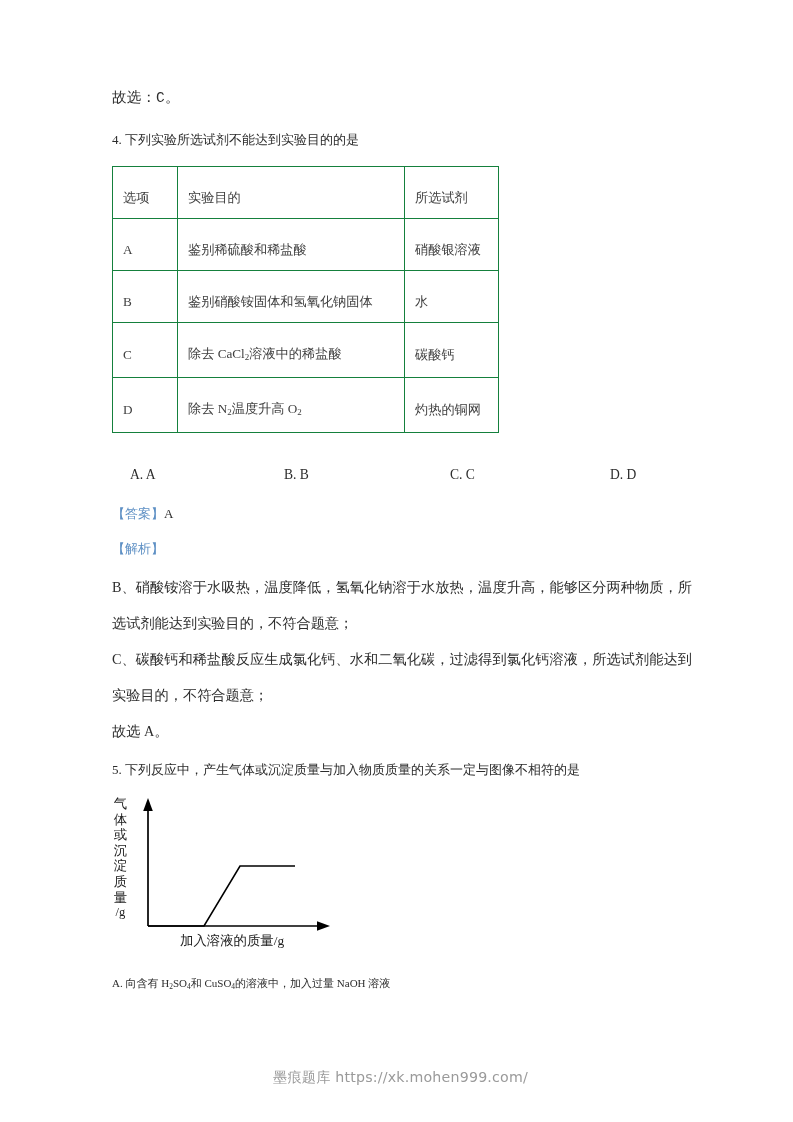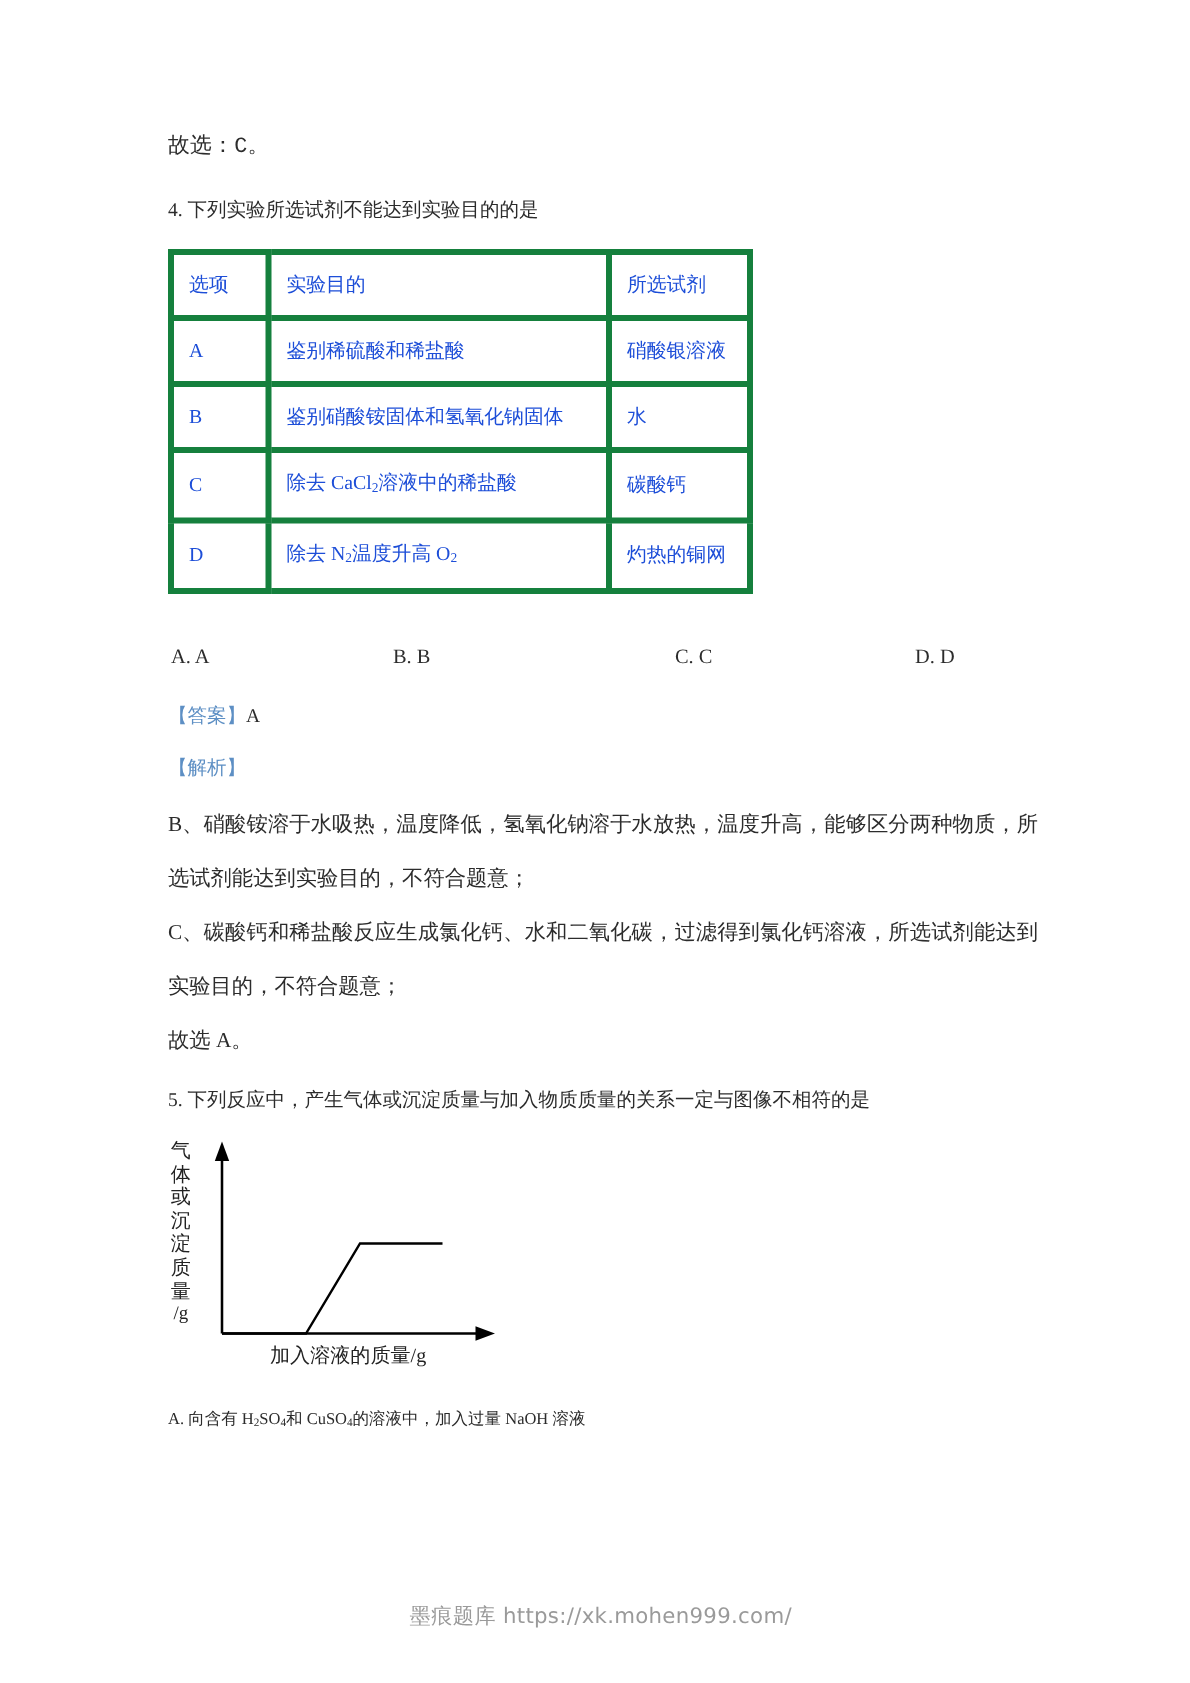--- a/index.html
+++ b/index.html
@@ -66,44 +66,44 @@
   .gap-q4 { height: 16px; }
 
   
   table.exam {
     border-collapse: collapse;
     table-layout: fixed;
     width: 386px;
     margin: 0;
   }
   table.exam td {
-    border: 4px solid #15803d;
+    border: 1px solid #15803d;
     font-size: 13.2px;
     line-height: 18px;
-    color: #1d4ed8;
-    padding: 11px 9px 11px 10px;
+    color: #404040;
+    padding: 22px 9px 11px 10px;
     vertical-align: middle;
     height: 20px;
     box-sizing: border-box;
   }
   td.c-opt   { width: 65px; }
   td.c-aim   { width: 227px; }
   td.c-rgt   { width: 94px; }
 
   
   .opts {
     position: relative;
     height: 20px;
     font-size: 13.6px;
     color: #2c2c2c;
     margin: 0;
   }
   .opts span { position: absolute; top: 0; white-space: nowrap; }
-  .opt-a { left: 2px; }
-  .opt-b { left: 150px; }
+  .opt-a { left: 18px; }
+  .opt-b { left: 172px; }
   .opt-c { left: 338px; }
   .opt-d { left: 498px; }
 
   
   .graph-wrap {
     position: relative;
     width: 250px;
     height: 165px;
     margin: 0;
   }

